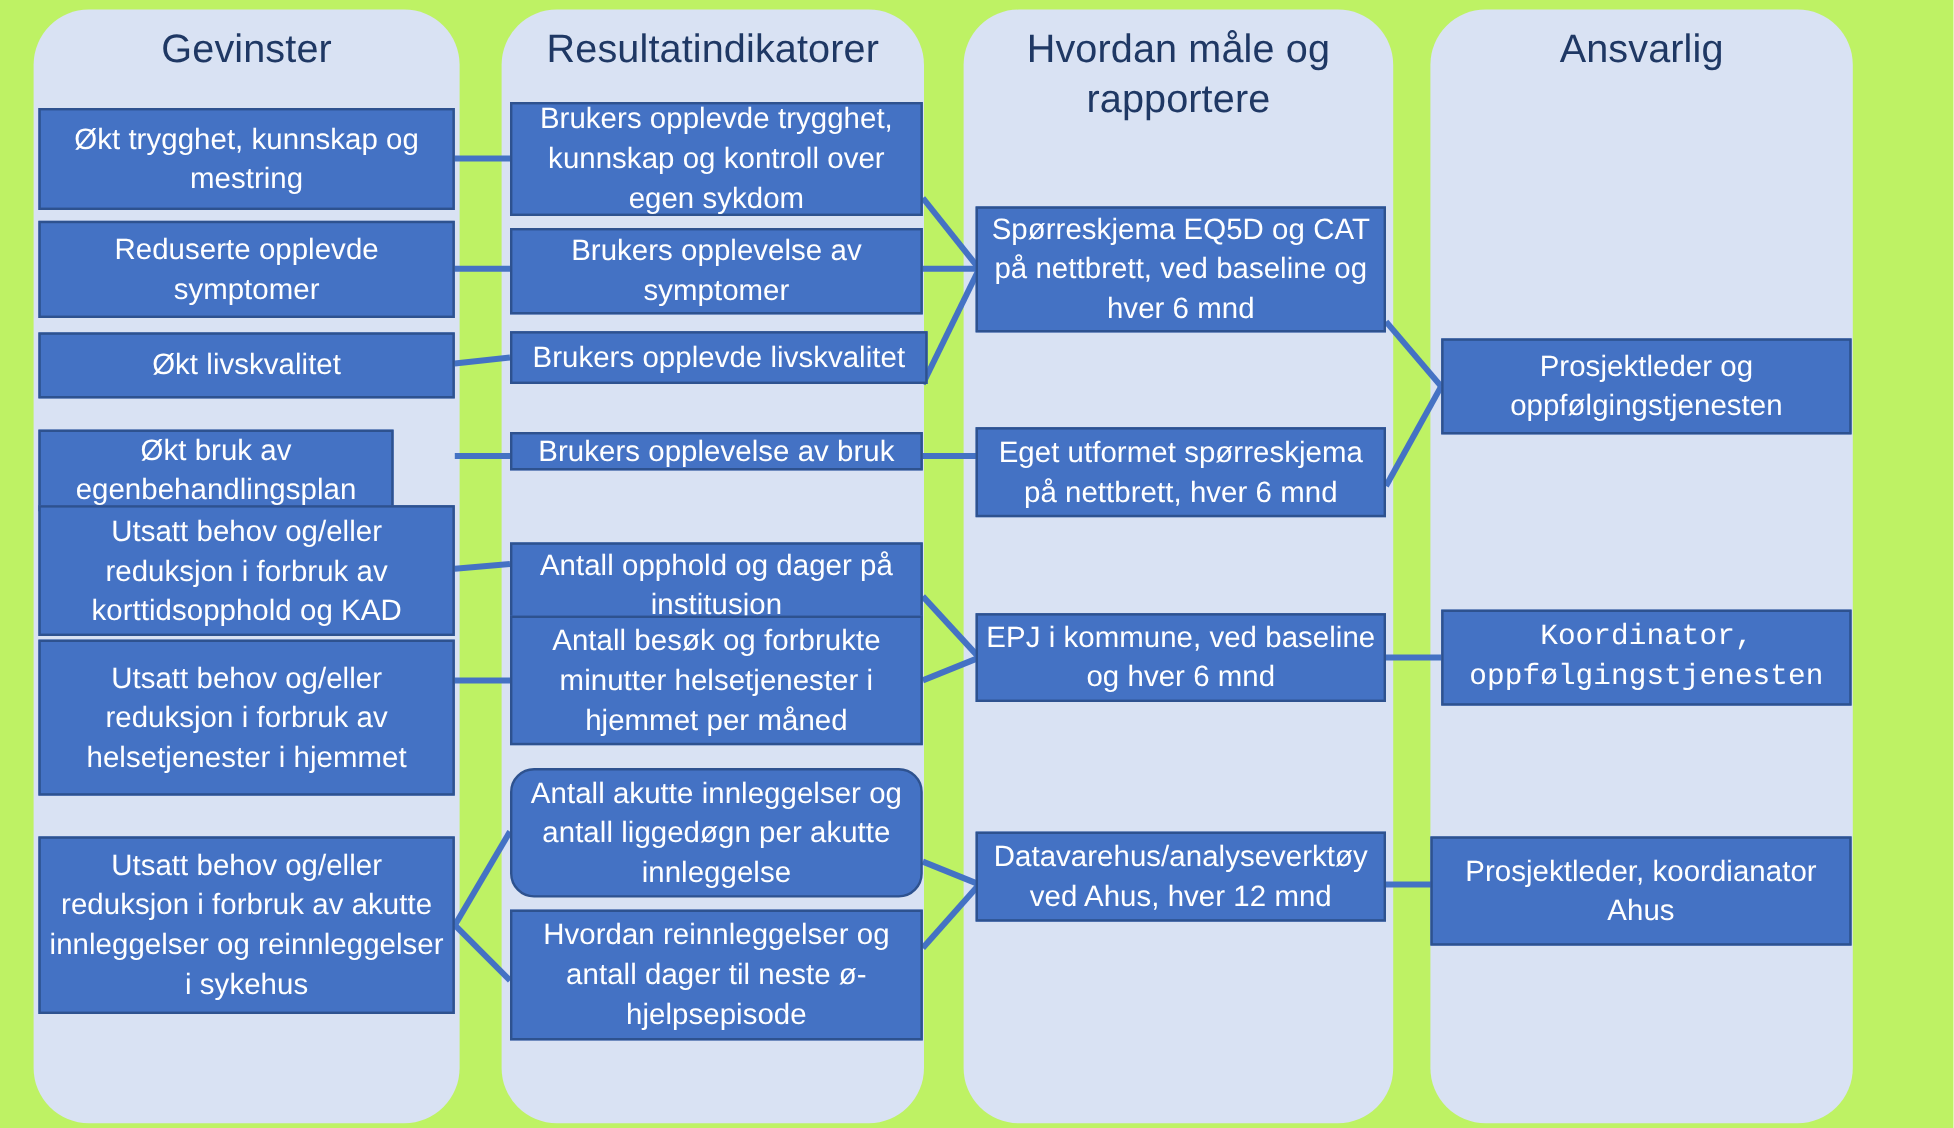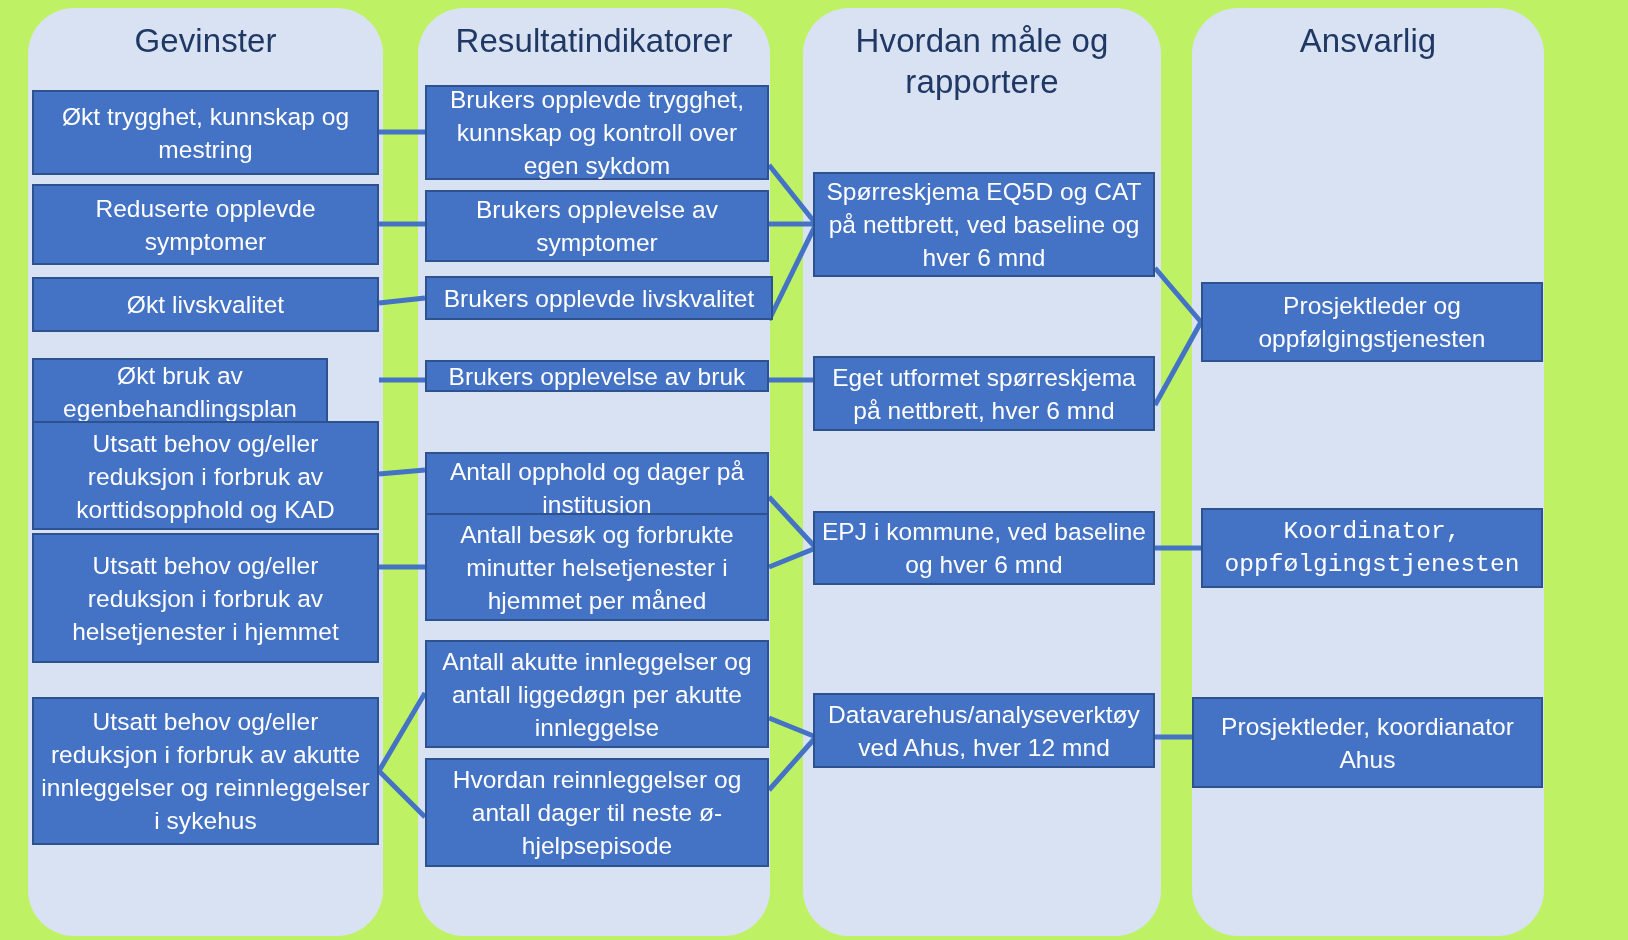--- a/index.html
+++ b/index.html
@@ -138,21 +138,21 @@
   </div>
   <div class="node" style="left:425px; top:360px; width:344px; height:32px;">
     <span>Brukers opplevelse av bruk</span>
   </div>
   <div class="node" style="left:425px; top:432px; width:344px; height:72px;margin-top:20px;">
     <span>Antall opphold og dager på institusjon</span>
   </div>
   <div class="node" style="left:425px; top:513px; width:344px; height:108px;">
     <span>Antall besøk og forbrukte minutter helsetjenester i hjemmet per måned</span>
   </div>
-  <div class="node" style="left:425px; top:640px; width:344px; height:108px;">
+  <div class="node" style="left:425px; top:640px; width:344px; height:108px;border-radius:20px;">
     <span>Antall akutte innleggelser og antall liggedøgn per akutte innleggelse</span>
   </div>
   <div class="node" style="left:425px; top:758px; width:344px; height:109px;">
     <span>Hvordan reinnleggelser og antall dager til neste ø-hjelpsepisode</span>
   </div>
 
   <div class="node" style="left:813px; top:172px; width:342px; height:105px;">
     <span>Spørreskjema EQ5D og CAT på nettbrett, ved baseline og hver 6 mnd</span>
   </div>
   <div class="node" style="left:813px; top:356px; width:342px; height:75px;">

